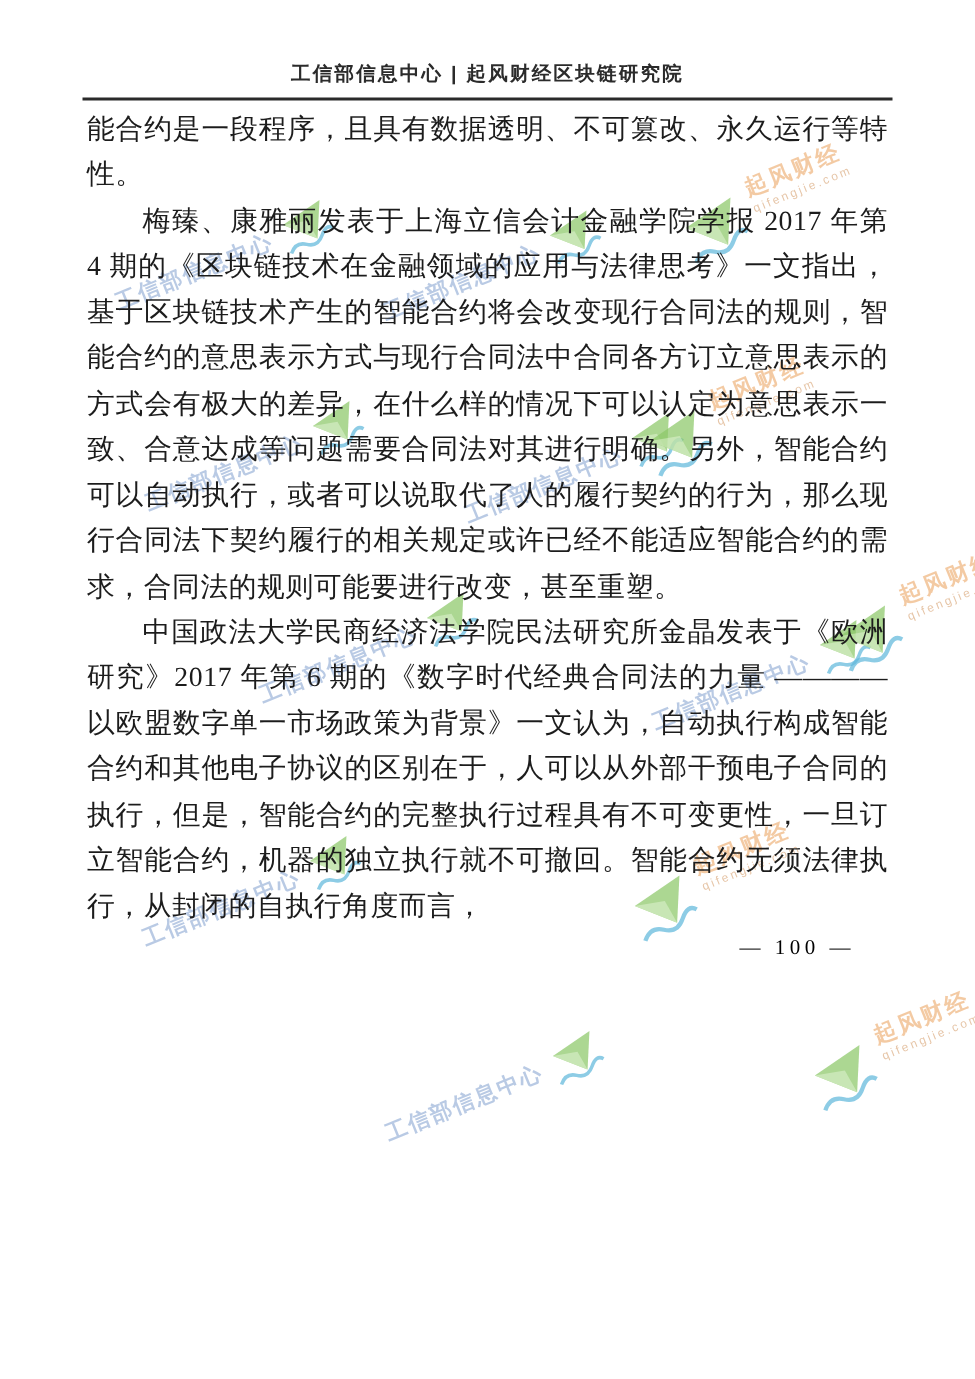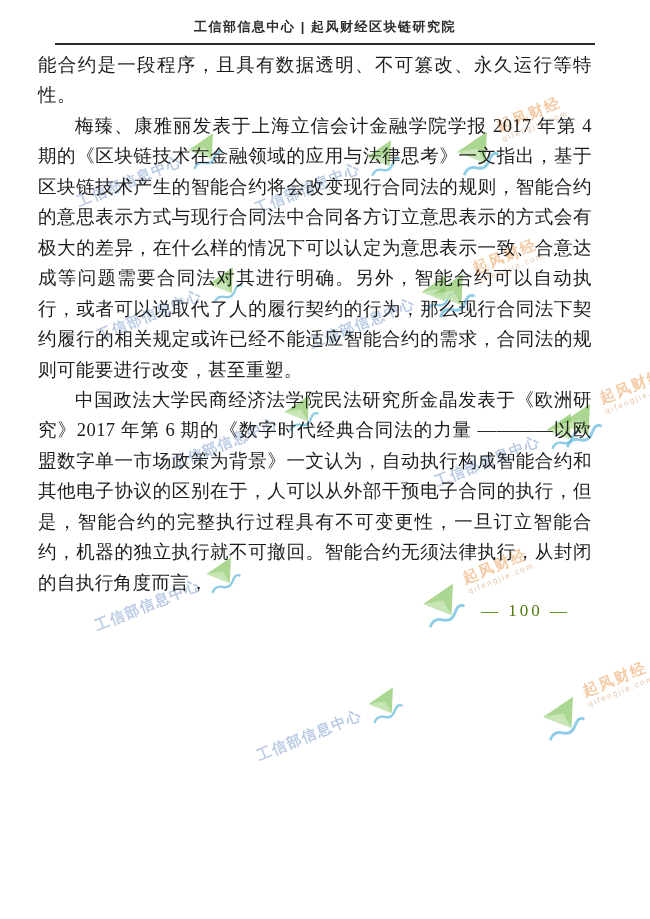--- a/index.html
+++ b/index.html
@@ -9,56 +9,56 @@
   .page {
     position: relative;
     width: 650px;
     height: 919px;
     margin: 0 auto;
     background: #ffffff;
     overflow: hidden;
   }
 
   
-  .page-header { position: relative; z-index: 2; padding-top: 18px; }
+  .page-header { position: relative; z-index: 2; padding-top: 40px; }
   .header-title {
     text-align: center;
     font-family: "Liberation Sans", sans-serif;
     font-size: 13px;
     font-weight: 700;
     color: #2b2b2b;
     letter-spacing: 1.5px;
   }
   .header-rule {
     margin: 7px 55px 0 55px;
     border-bottom: 2px solid #2a2a2a;
   }
 
   
-  .page-body { position: relative; z-index: 2; padding: 5px 58px 0 38px; }
+  .page-body { position: relative; z-index: 2; padding: 5px 58px 0 58px; }
   .para {
     font-size: 18.5px;
     line-height: 30.45px;
     color: #1c1c1c;
     text-align: justify;
     letter-spacing: 0.4px;
   }
   .para.indent { text-indent: 2em; }
 
   
   .page-footer {
     position: relative;
     z-index: 2;
     margin-top: 3px;
     padding-right: 80px;
     text-align: right;
   }
   .page-number {
-    font-size: 17px;
-    color: #4d7c0f;
+    font-size: 14px;
+    color: #000000;
     letter-spacing: 3px;
   }
 
   
   .watermark-layer {
     position: absolute;
     inset: 0;
     z-index: 1;
     pointer-events: none;
   }

